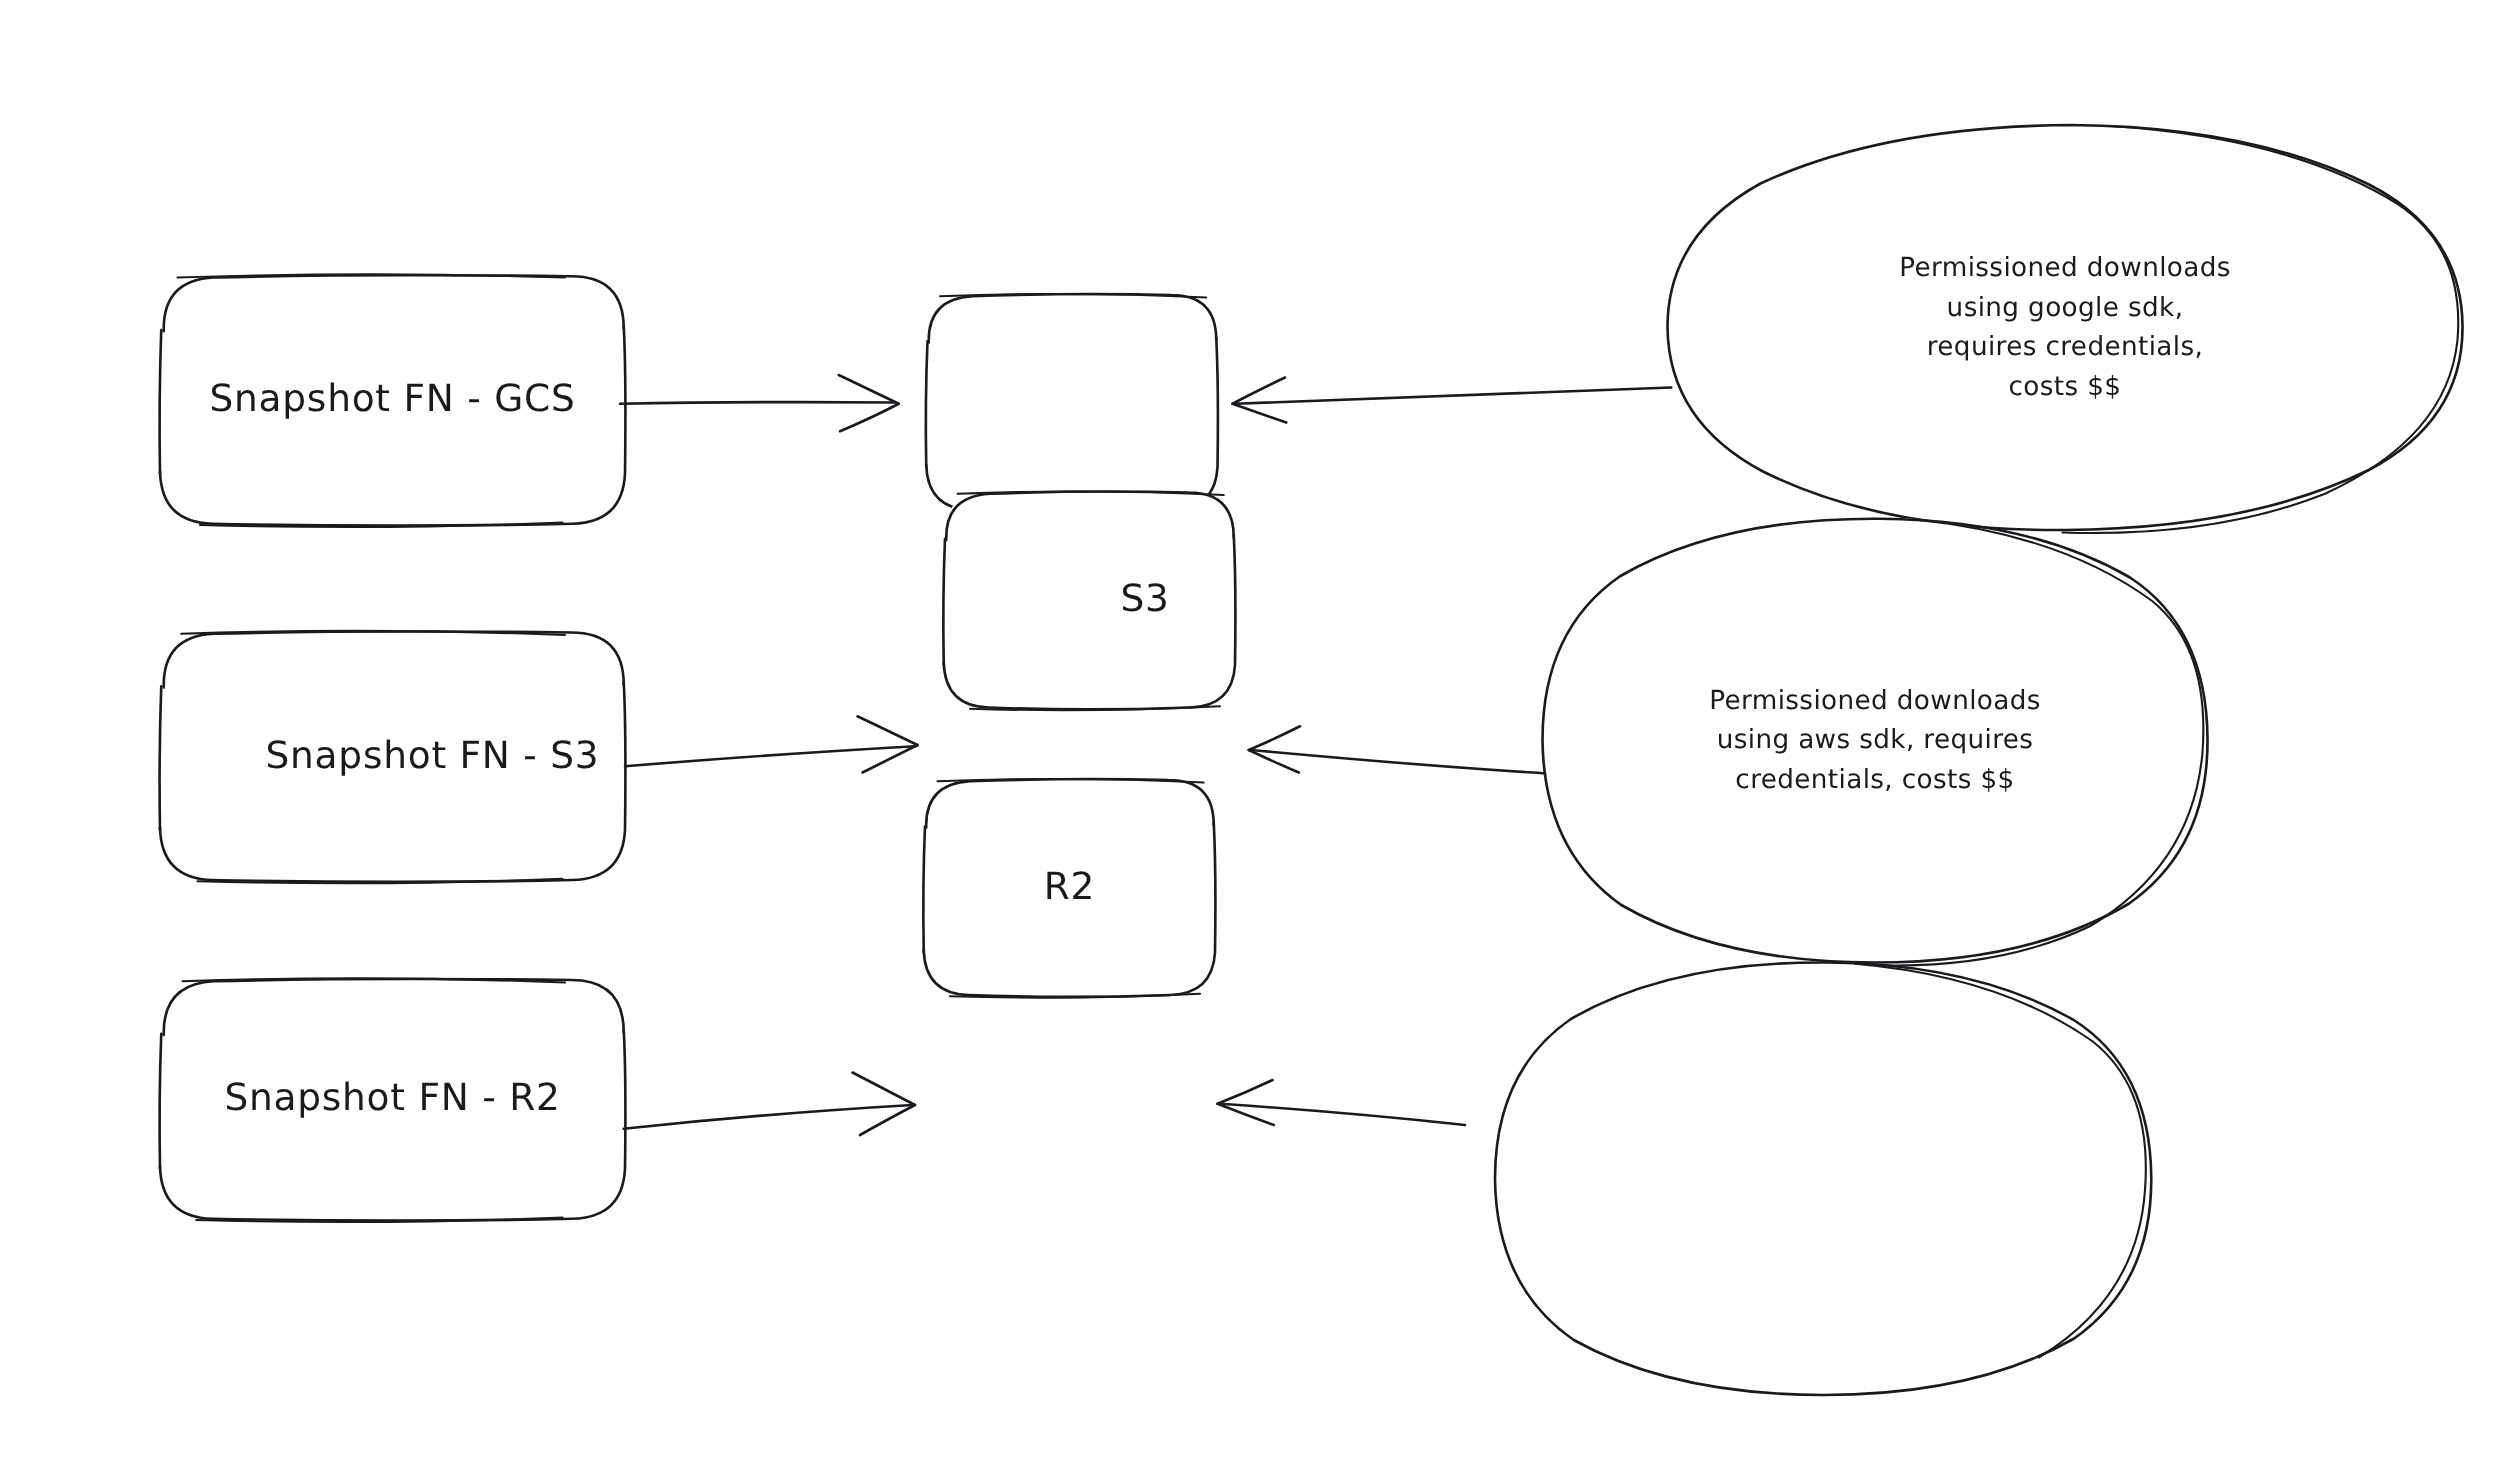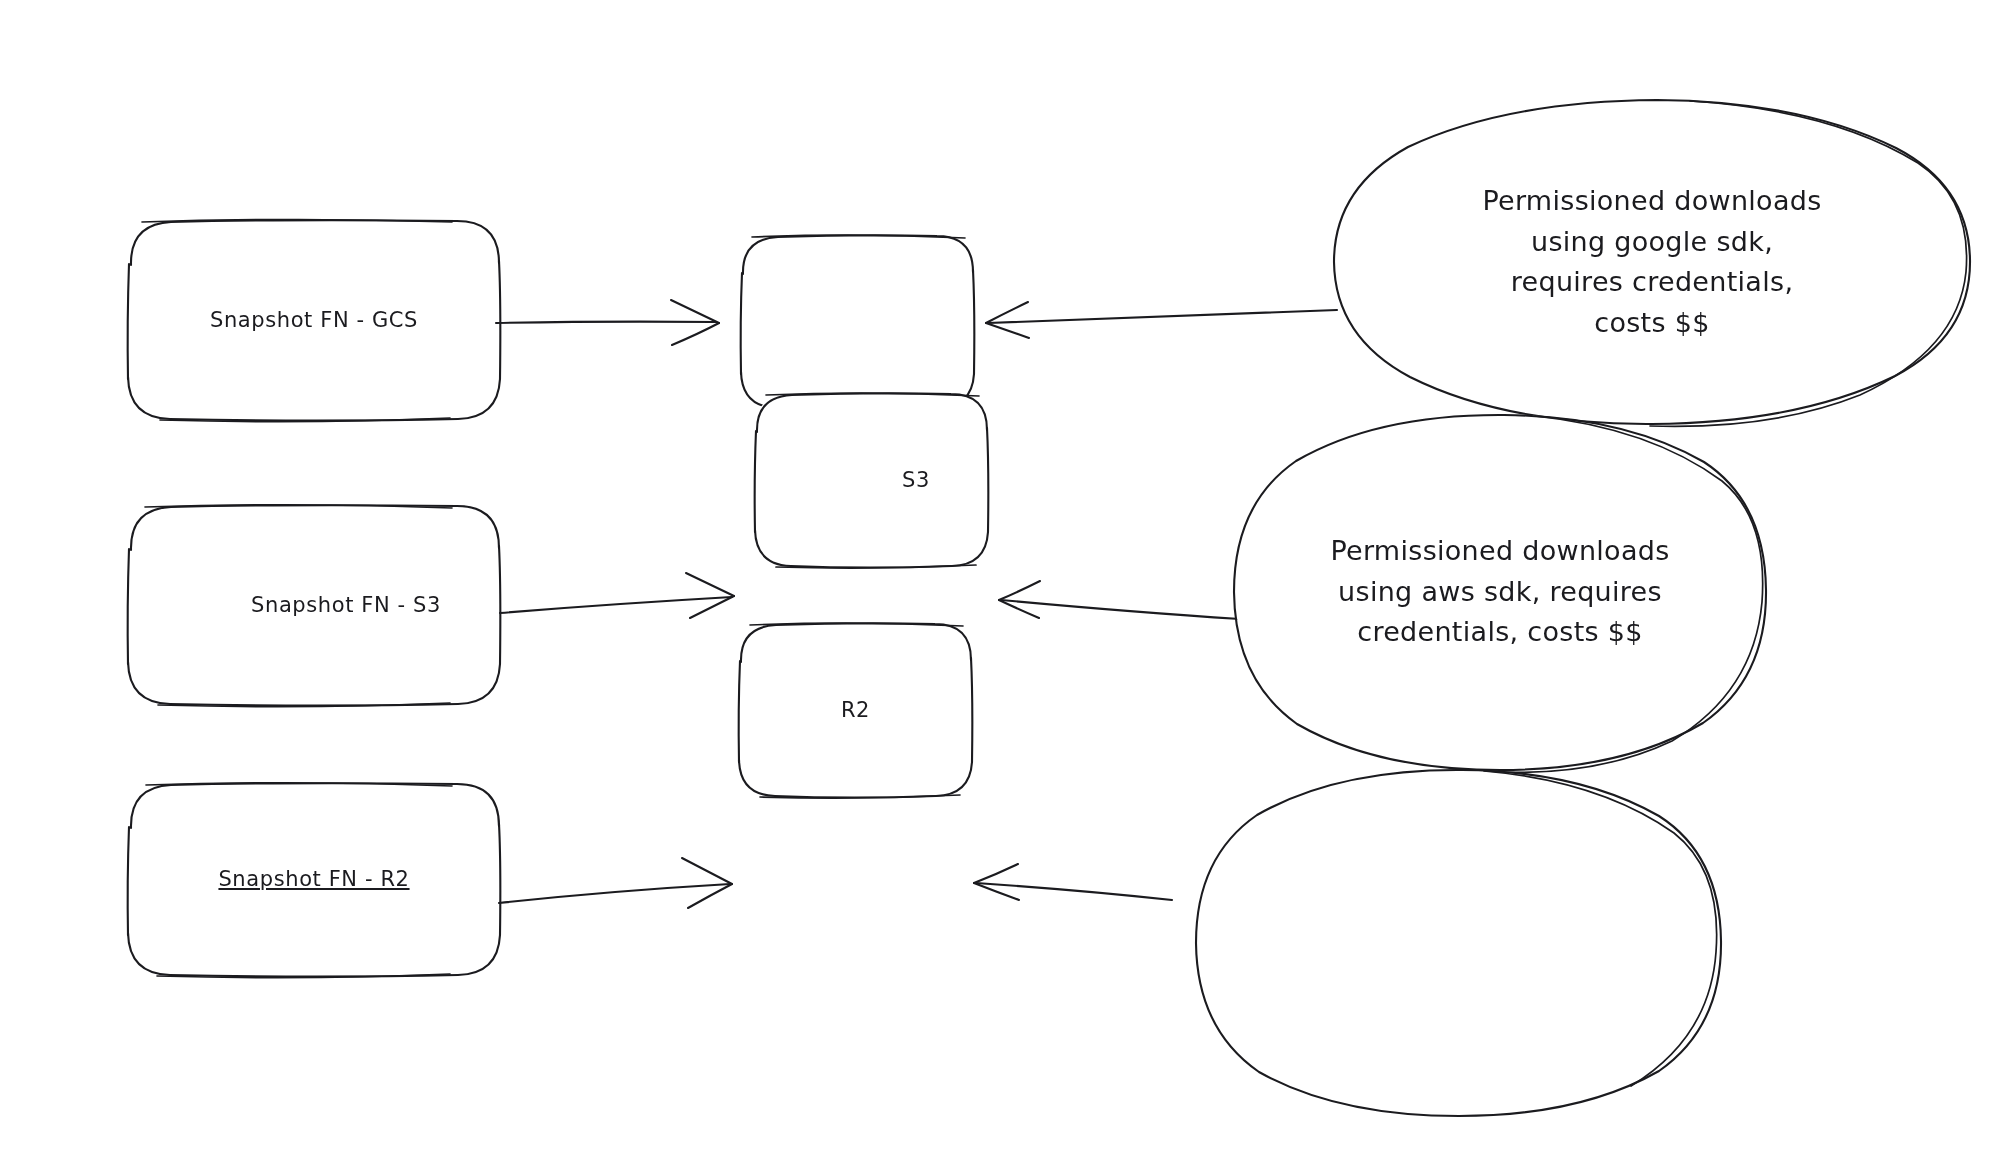--- a/index.html
+++ b/index.html
@@ -39,35 +39,35 @@
     fill: #ffffff;
   }
   .node-label {
     position: absolute;
     display: flex;
     align-items: center;
     justify-content: center;
     text-align: center;
     color: #1b1b1f;
     font-family: "DejaVu Sans", sans-serif;
-    font-size: 21px;
+    font-size: 30px;
     letter-spacing: 0.6px;
     line-height: 1.42;
     white-space: pre-line;
     pointer-events: none;
   }
   .note-label {
     position: absolute;
     display: flex;
     align-items: center;
     justify-content: center;
     text-align: center;
     color: #1b1b1f;
     font-family: "DejaVu Sans", sans-serif;
-    font-size: 27px;
+    font-size: 21px;
     letter-spacing: 0.3px;
     line-height: 1.5;
     white-space: pre-line;
     pointer-events: none;
   }
 </style>
 </head>
 <body>
 
 <div id="canvas">
@@ -201,18 +201,18 @@
 costs $$</div>
 
   <div class="node-label" style="left:128px; top:506px; width:436px; height:199px;">Snapshot FN - S3</div>
 
   <div class="node-label" style="left:776px; top:394px; width:280px; height:173px;text-align:right;">S3</div>
 
   <div class="note-label" style="left:1262px; top:512px; width:476px; height:160px;">Permissioned downloads
 using aws sdk, requires
 credentials, costs $$</div>
 
-  <div class="node-label" style="left:128px; top:784px; width:372px; height:191px;text-decoration:underline;">Snapshot FN - R2</div>
+  <div class="node-label" style="left:128px; top:784px; width:372px; height:191px;">Snapshot FN - R2</div>
 
   <div class="node-label" style="left:739px; top:624px; width:233px; height:173px;">R2</div>
 
 
 </div>
 
 </body></html>

